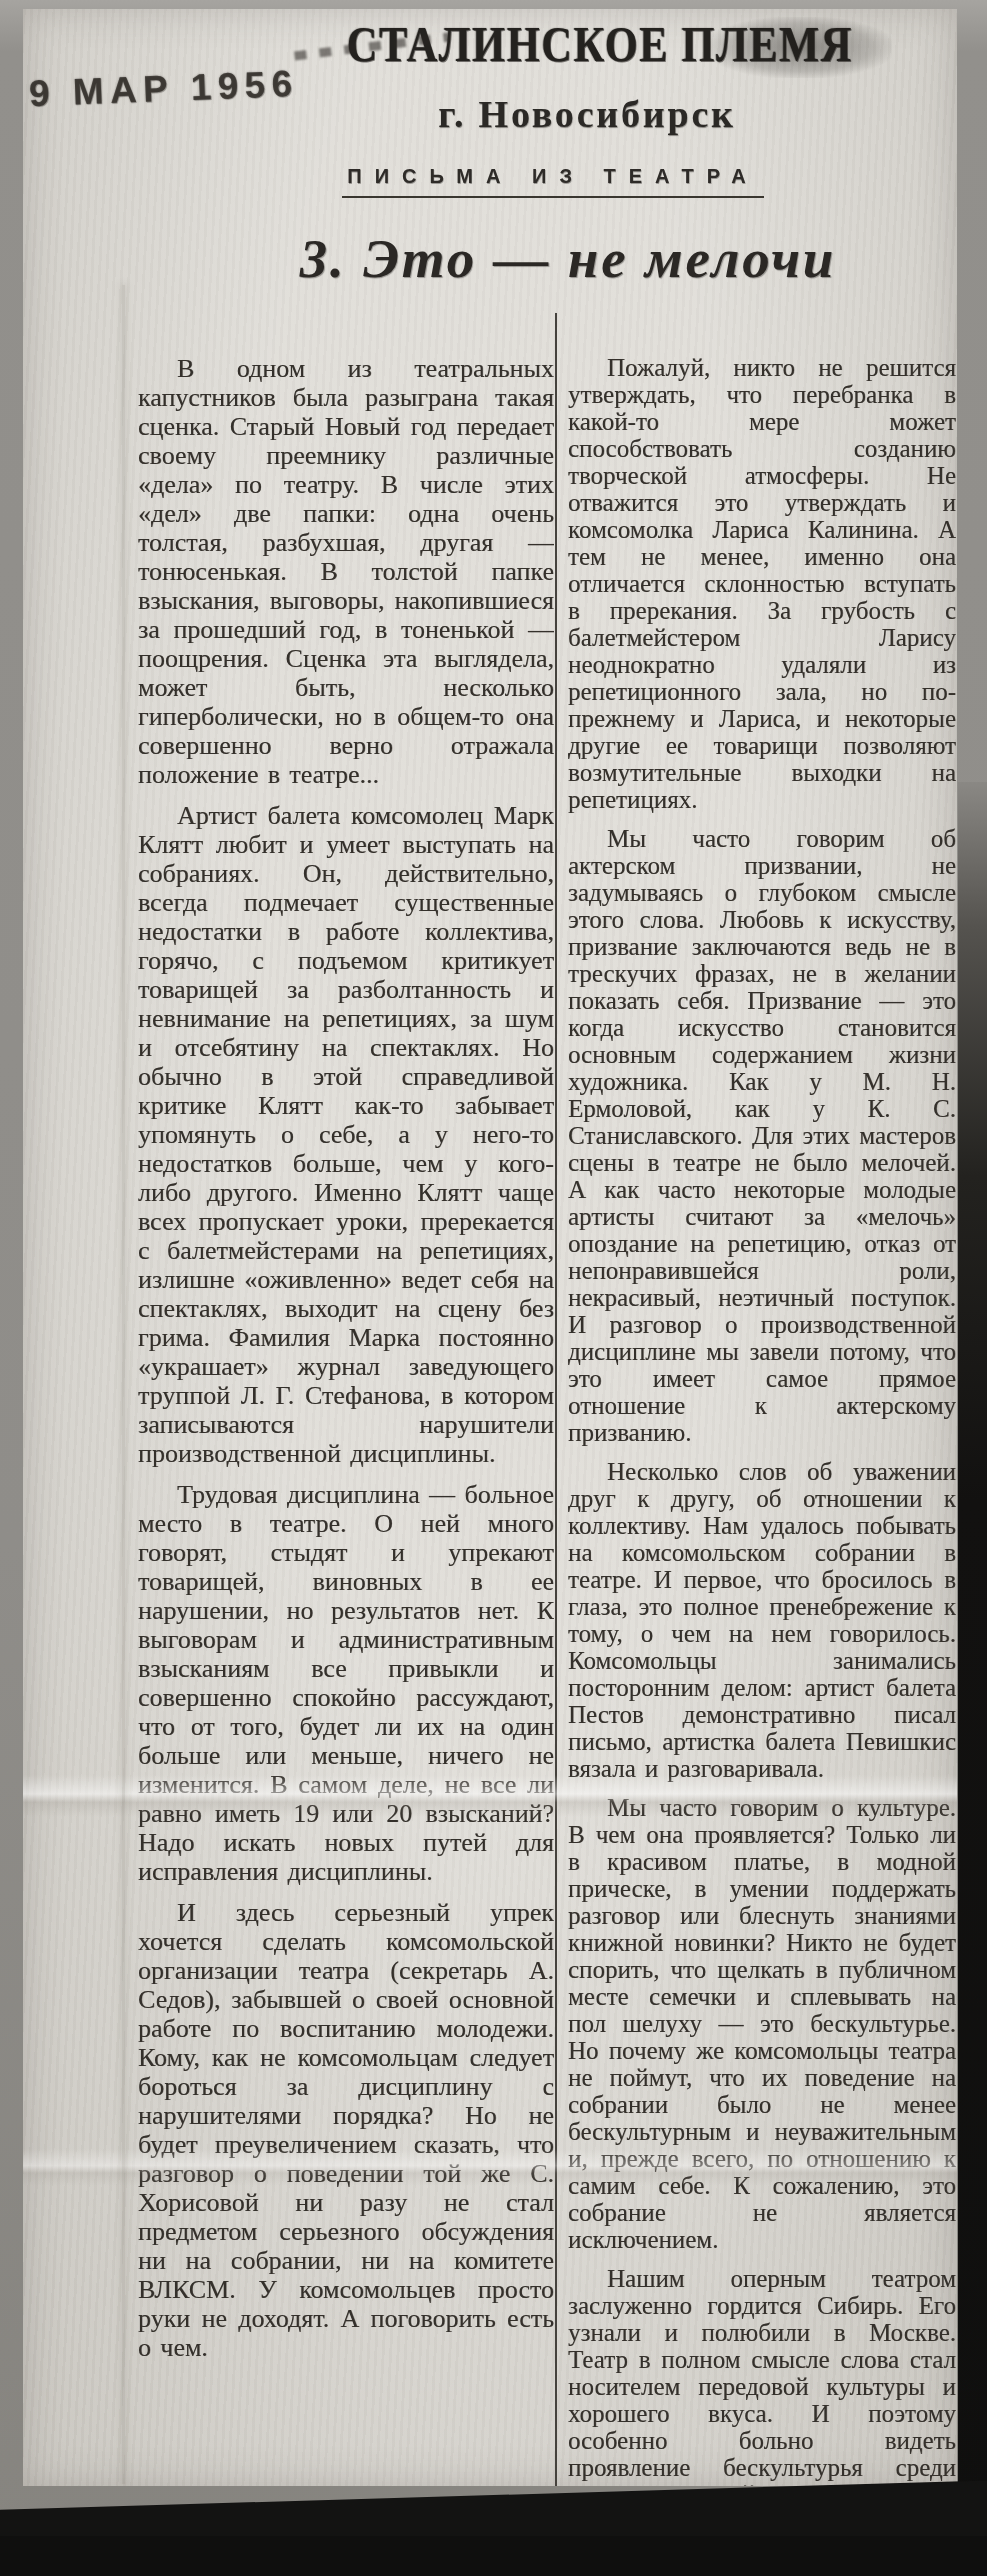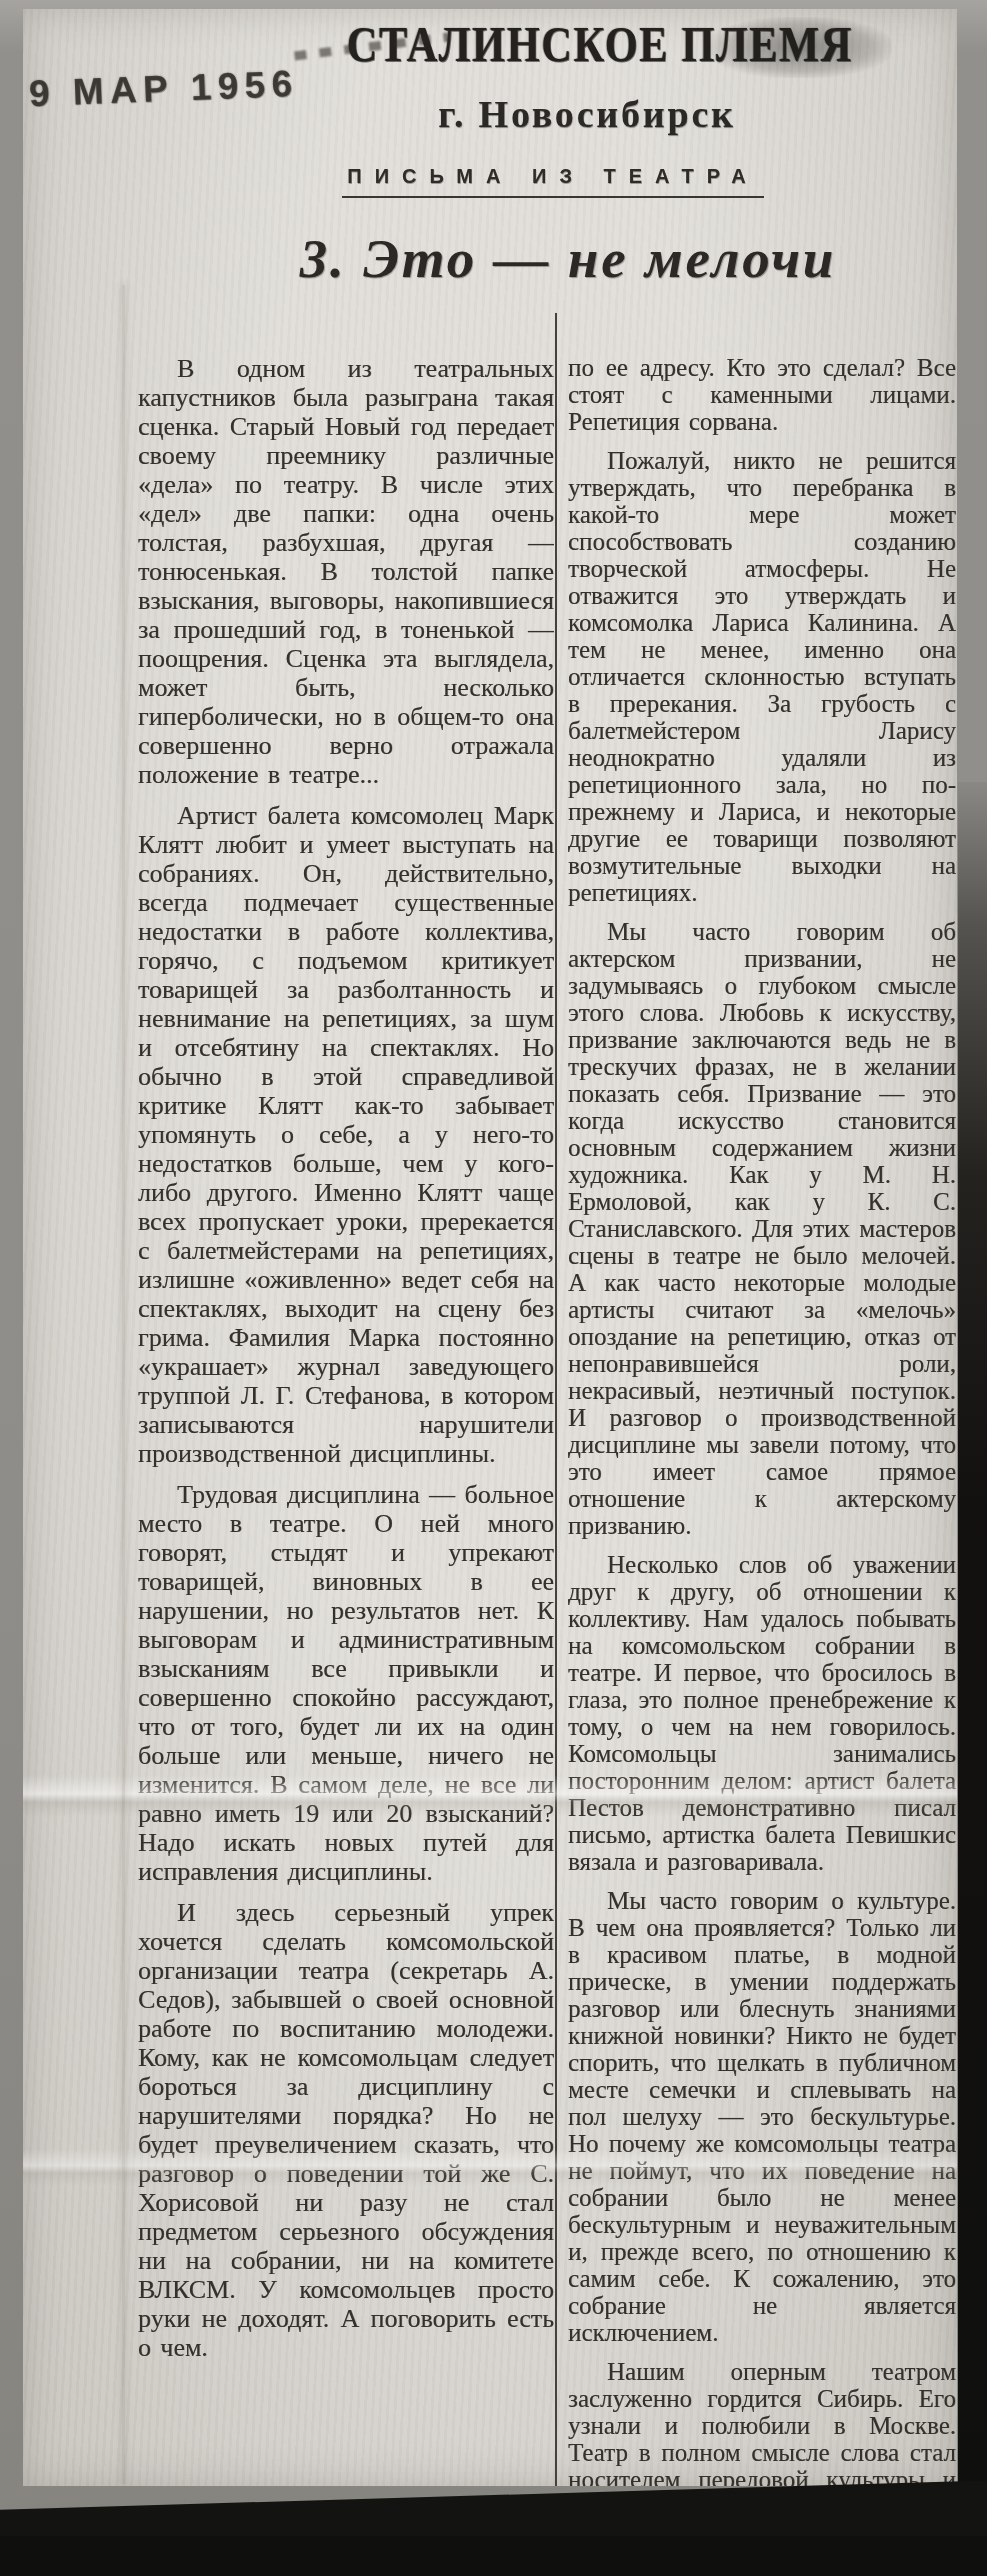--- a/index.html
+++ b/index.html
@@ -89,21 +89,20 @@
       <p>В одном из театральных капустников была разыграна такая сценка. Старый Новый год передает своему преемнику различные «дела» по театру. В числе этих «дел» две папки: одна очень толстая, разбухшая, другая — тонюсенькая. В толстой папке взыскания, выговоры, накопившиеся за прошедший год, в тоненькой — поощрения. Сценка эта выглядела, может быть, несколько гиперболически, но в общем-то она совершенно верно отражала положение в театре...</p>
       <p>Артист балета комсомолец Марк Клятт любит и умеет выступать на собраниях. Он, действительно, всегда подмечает существенные недостатки в работе коллектива, горячо, с подъемом критикует товарищей за разболтанность и невнимание на репетициях, за шум и отсебятину на спектаклях. Но обычно в этой справедливой критике Клятт как-то забывает упомянуть о себе, а у него-то недостатков больше, чем у кого-либо другого. Именно Клятт чаще всех пропускает уроки, пререкается с балетмейстерами на репетициях, излишне «оживленно» ведет себя на спектаклях, выходит на сцену без грима. Фамилия Марка постоянно «украшает» журнал заведующего труппой Л. Г. Стефанова, в котором записываются нарушители производственной дисциплины.</p>
       <p>Трудовая дисциплина — больное место в театре. О ней много говорят, стыдят и упрекают товарищей, виновных в ее нарушении, но результатов нет. К выговорам и административным взысканиям все привыкли и совершенно спокойно рассуждают, что от того, будет ли их на один больше или меньше, ничего не изменится. В самом деле, не все ли равно иметь 19 или 20 взысканий? Надо искать новых путей для исправления дисциплины.</p>
       <p>И здесь серьезный упрек хочется сделать комсомольской организации театра (секретарь А. Седов), забывшей о своей основной работе по воспитанию молодежи. Кому, как не комсомольцам следует бороться за дисциплину с нарушителями порядка? Но не будет преувеличением сказать, что разговор о поведении той же С. Хорисовой ни разу не стал предметом серьезного обсуждения ни на собрании, ни на комитете ВЛКСМ. У комсомольцев просто руки не доходят. А поговорить есть о чем.</p>
 
     </div>
 
     <div class="col-divider"></div>
 
     <div class="col col-right">
-      <p class="no-indent">по ее адресу. Кто это сделал? Все стоят с каменными лицами. Репетиция сорвана.</p>
       <p>Пожалуй, никто не решится утверждать, что перебранка в какой-то мере может способствовать созданию творческой атмосферы. Не отважится это утверждать и комсомолка Лариса Калинина. А тем не менее, именно она отличается склонностью вступать в пререкания. За грубость с балетмейстером Ларису неоднократно удаляли из репетиционного зала, но по-прежнему и Лариса, и некоторые другие ее товарищи позволяют возмутительные выходки на репетициях.</p>
       <p>Мы часто говорим об актерском призвании, не задумываясь о глубоком смысле этого слова. Любовь к искусству, призвание заключаются ведь не в трескучих фразах, не в желании показать себя. Призвание — это когда искусство становится основным содержанием жизни художника. Как у М. Н. Ермоловой, как у К. С. Станиславского. Для этих мастеров сцены в театре не было мелочей. А как часто некоторые молодые артисты считают за «мелочь» опоздание на репетицию, отказ от непонравившейся роли, некрасивый, неэтичный поступок. И разговор о производственной дисциплине мы завели потому, что это имеет самое прямое отношение к актерскому призванию.</p>
       <p>Несколько слов об уважении друг к другу, об отношении к коллективу. Нам удалось побывать на комсомольском собрании в театре. И первое, что бросилось в глаза, это полное пренебрежение к тому, о чем на нем говорилось. Комсомольцы занимались посторонним делом: артист балета Пестов демонстративно писал письмо, артистка балета Певишкис вязала и разговаривала.</p>
       <p>Мы часто говорим о культуре. В чем она проявляется? Только ли в красивом платье, в модной прическе, в умении поддержать разговор или блеснуть знаниями книжной новинки? Никто не будет спорить, что щелкать в публичном месте семечки и сплевывать на пол шелуху — это бескультурье. Но почему же комсомольцы театра не поймут, что их поведение на собрании было не менее бескультурным и неуважительным и, прежде всего, по отношению к самим себе. К сожалению, это собрание не является исключением.</p>
       <p>Нашим оперным театром заслуженно гордится Сибирь. Его узнали и полюбили в Москве. Театр в полном смысле слова стал носителем передовой культуры и хорошего вкуса. И поэтому особенно больно видеть проявление бескультурья среди части творческой молодежи.</p>
 
     </div>
 
     <div class="crease crease-1"></div>
     <div class="crease crease-2"></div>

